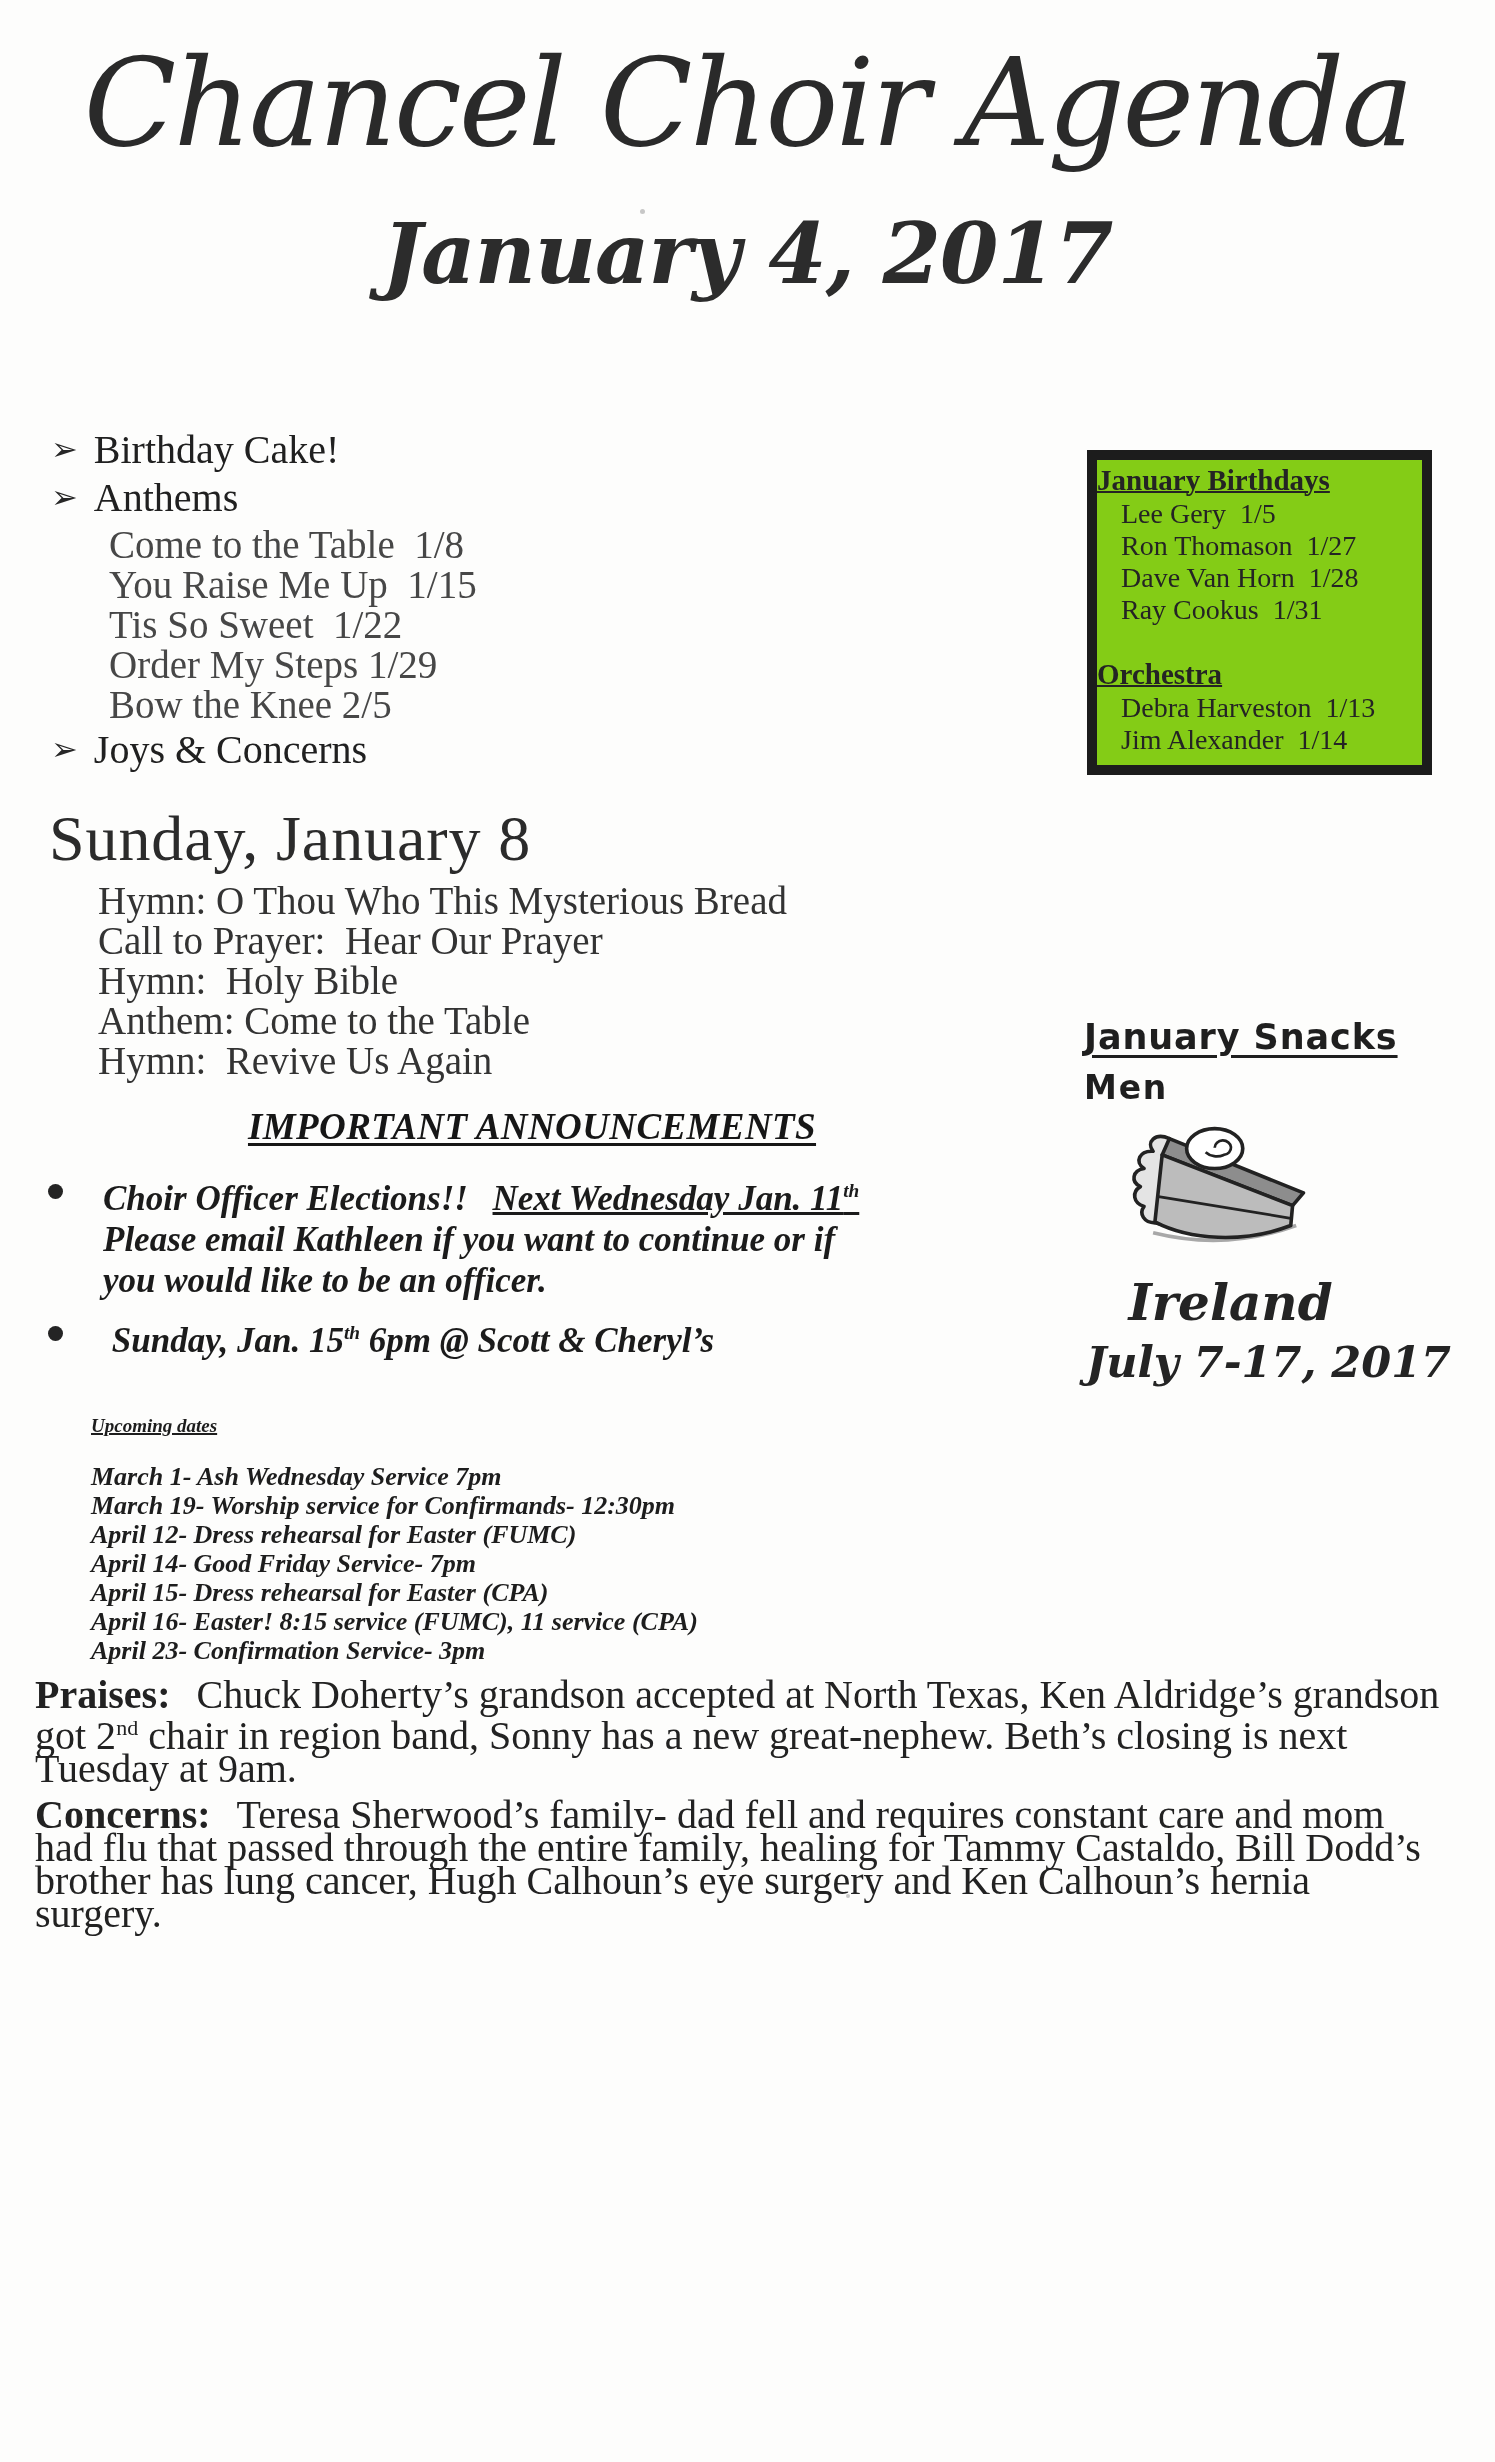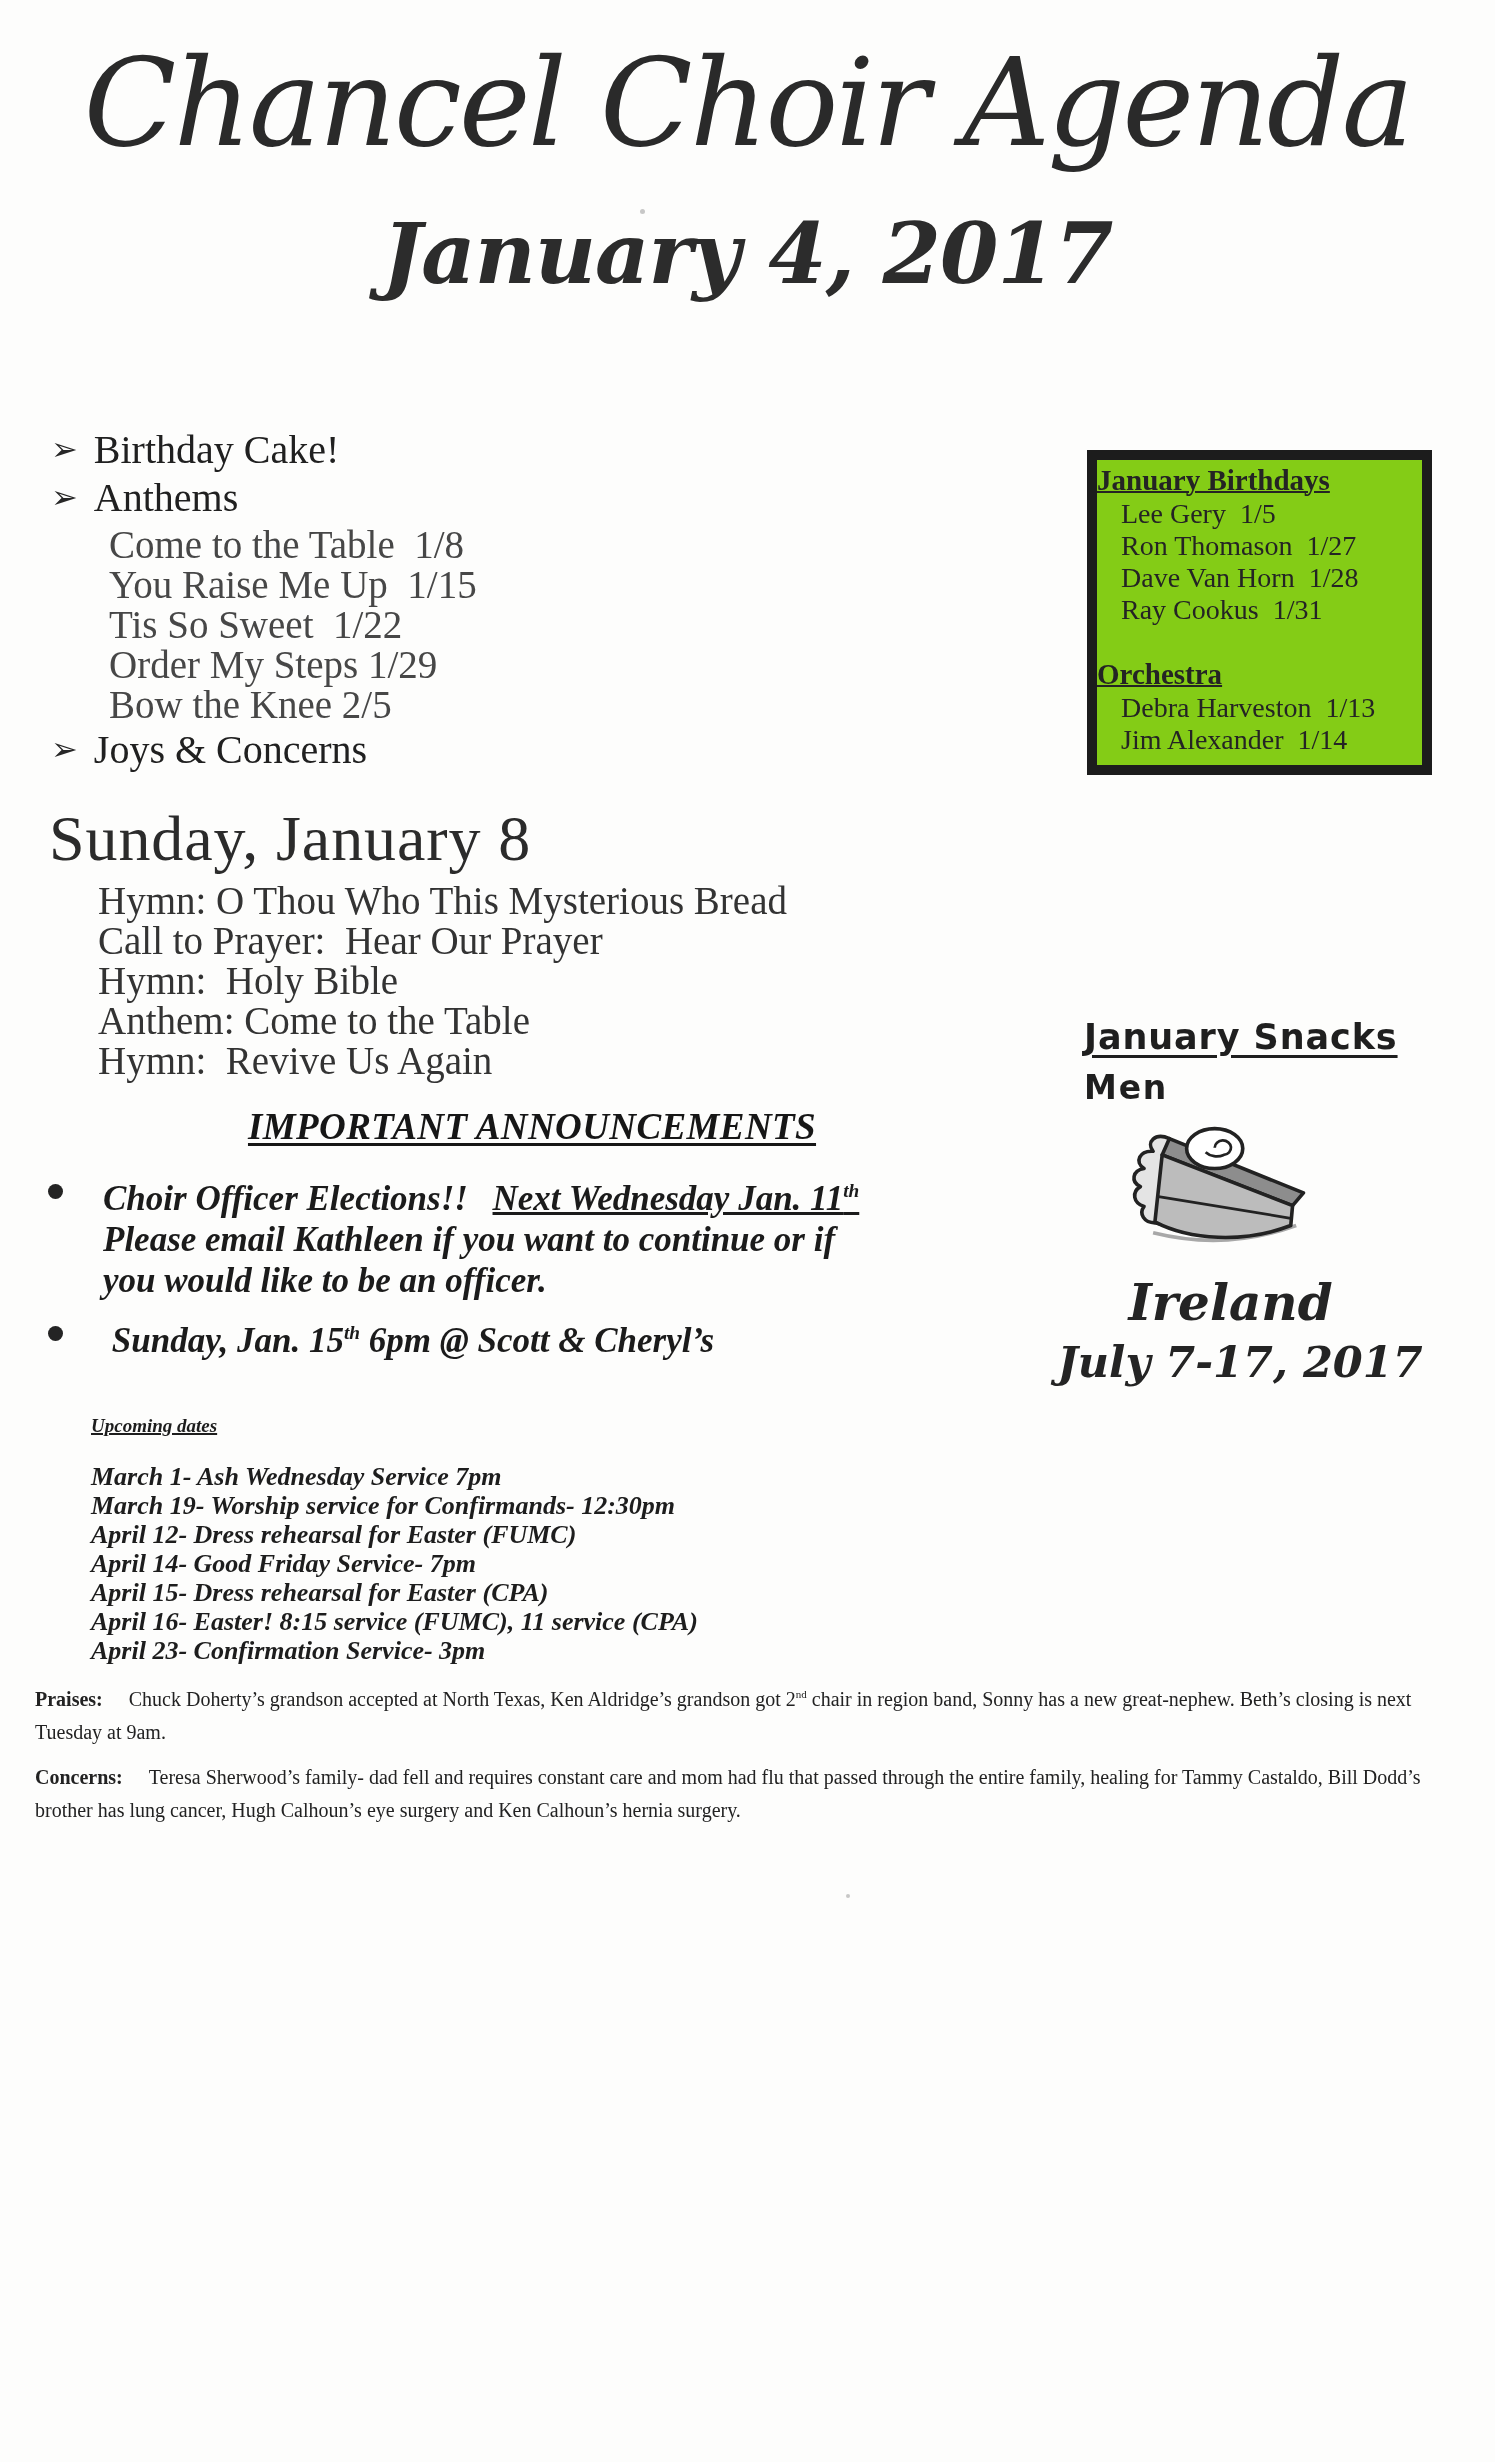--- a/index.html
+++ b/index.html
@@ -64,32 +64,32 @@
   .ann-text .body { max-width:774px; }
   .ann-text .ind { padding-left:8.8px; }
   sup { font-size:0.55em; }
   
   .upcoming { position:absolute; left:91px; top:1409px; color:#1d1d1d; }
   .up-h { font-weight:bold; font-style:italic; font-size:19px; line-height:33px;
     text-decoration:underline; text-decoration-thickness:1.8px; margin-bottom:20px; }
   .upcoming .u-item { font-weight:bold; font-style:italic; font-size:26px; line-height:29px; }
   
   .notes { position:absolute; left:35px; top:1678px; width:1411px;
-    font-size:20px; line-height:33px; color:#222; }
+    font-size:40px; line-height:33px; color:#222; }
   .notes b { margin-right:26px; }
   .concerns { margin-top:12.3px; }
   
   .snacks { position:absolute; left:1084px; top:1017px; font-family:"DejaVu Sans", sans-serif; color:#1f1f1f; }
   .sn-h { font-size:35px; font-weight:bold; letter-spacing:0.9px;
     text-decoration:underline; text-decoration-thickness:2.6px; text-underline-offset:6.2px; }
   .sn-g { font-size:33px; font-weight:bold; letter-spacing:1.8px; margin-top:10.6px; }
   .pie { position:absolute; left:1098px; top:1106px; }
   .trip-1 { position:absolute; left:1090px; top:1273px; width:281px; text-align:center;
     font-family:"DejaVu Serif", serif; font-weight:bold; font-style:italic; font-size:50px; color:#242424; }
-  .trip-2 { position:absolute; left:1029px; top:1337px; width:422px; text-align:center;
+  .trip-2 { position:absolute; left:1029px; top:1337px; width:422px; text-align:right;
     font-family:"DejaVu Serif", serif; font-weight:bold; font-style:italic; font-size:43px; color:#242424; }
   
   .speck { position:absolute; border-radius:50%; background:#9a9a9a; opacity:0.55; }
   .speck1 { left:640px; top:209px; width:5.3px; height:5.3px; }
   .speck2 { left:846px; top:1894px; width:4.4px; height:4.4px; }
 </style>
 </head>
 <body>
 
 <div class="page">

